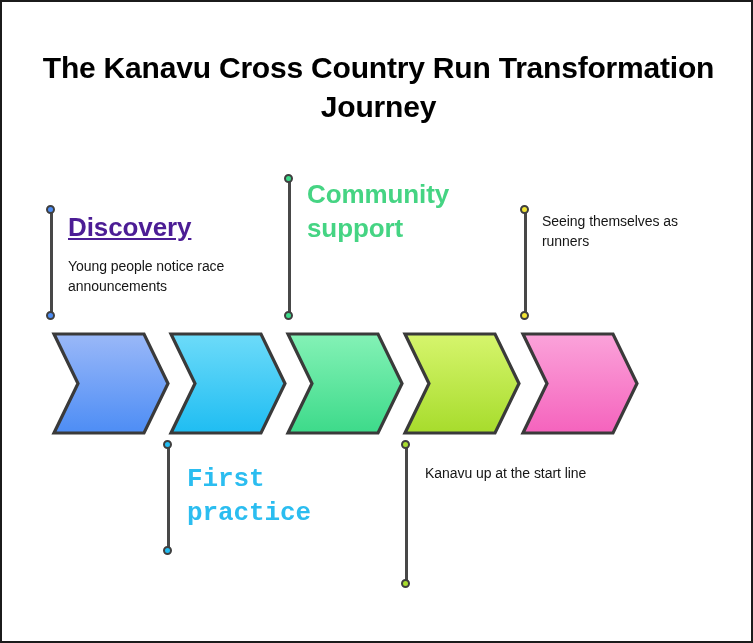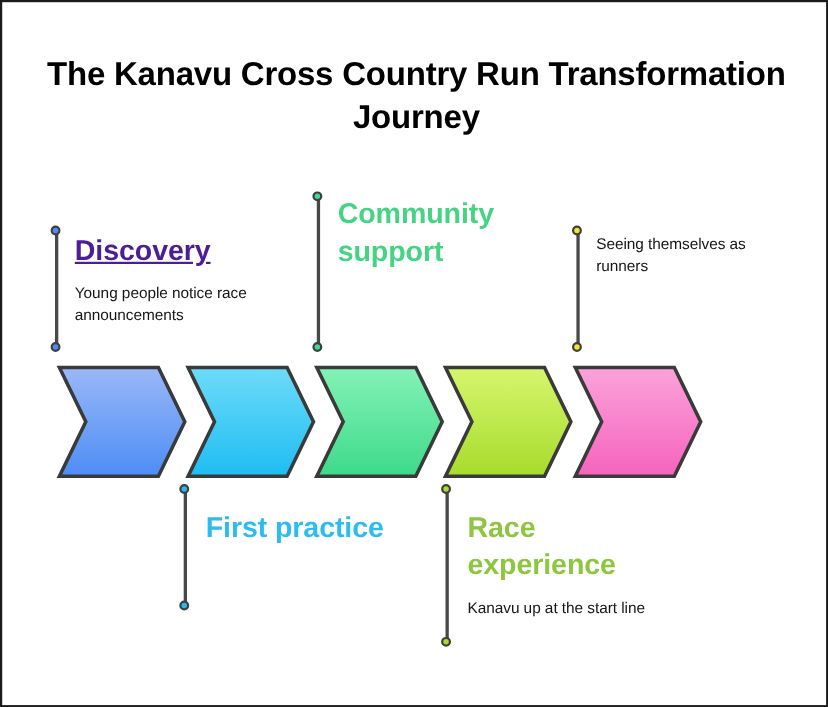--- a/index.html
+++ b/index.html
@@ -145,21 +145,21 @@
         </defs>
         <polygon points="2,2 92,2 116,51.5 92,101 2,101 26,51.5" fill="url(#grad1)" stroke="#3a3a3a" stroke-width="3.2" stroke-linejoin="miter"></polygon>
       </svg>
     </div>
     <div class="connector" style="left:161px; top:438px; height:115px;">
       <div class="line"></div>
       <div class="dot top" style="background:#23bdf2;"></div>
       <div class="dot bottom" style="background:#23bdf2;"></div>
     </div>
     <div class="textblock" style="left:185px; top:461px; width:190px;">
-      <div class="stage-title" style="color:#2bbdf0;">First practice</div>
+      <div class="stage-title" style="color:#2bbdf0;font-family:Liberation Mono, monospace;">First practice</div>
     </div>
   </div>
 
   <div class="stage">
     <div class="connector" style="left:282px; top:172px; height:146px;">
       <div class="line"></div>
       <div class="dot top" style="background:#3ddb8b;"></div>
       <div class="dot bottom" style="background:#3ddb8b;"></div>
     </div>
     <div class="textblock" style="left:305px; top:176px; width:172px;">
@@ -189,21 +189,20 @@
         </defs>
         <polygon points="2,2 92,2 116,51.5 92,101 2,101 26,51.5" fill="url(#grad3)" stroke="#3a3a3a" stroke-width="3.2" stroke-linejoin="miter"></polygon>
       </svg>
     </div>
     <div class="connector" style="left:399px; top:438px; height:148px;">
       <div class="line"></div>
       <div class="dot top" style="background:#a8dc2e;"></div>
       <div class="dot bottom" style="background:#a8dc2e;"></div>
     </div>
     <div class="textblock" style="left:423px; top:461px; width:192px;">
-      <div class="stage-title" style="color:#8dc63f;">Race experience</div>
       <div class="stage-desc">Kanavu up at the start line</div>
     </div>
   </div>
 
   <div class="stage">
     <div class="connector" style="left:518px; top:203px; height:115px;">
       <div class="line"></div>
       <div class="dot top" style="background:#f2e535;"></div>
       <div class="dot bottom" style="background:#f2e535;"></div>
     </div>

